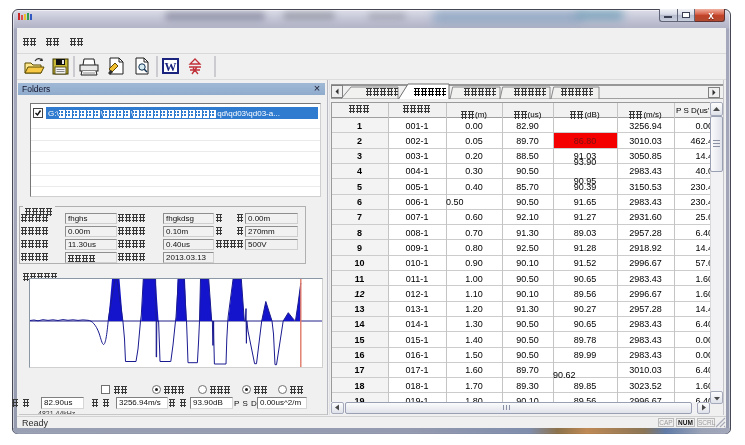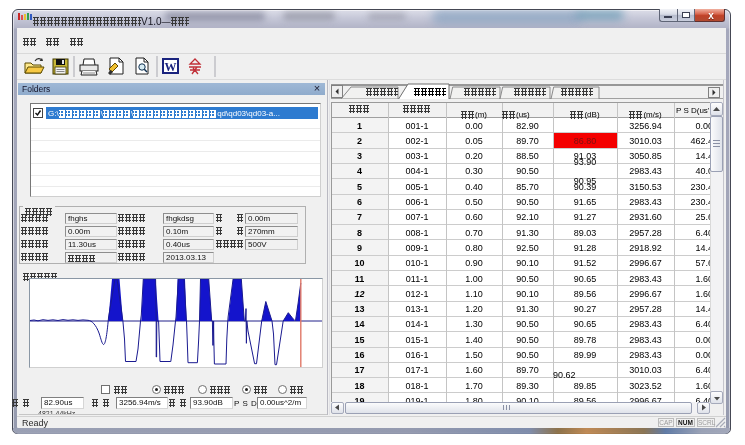--- a/index.html
+++ b/index.html
@@ -34,21 +34,20 @@
 <div class="abs" style="left:419px;top:0px;width:150px;height:14px;background:#7d9cbc;opacity:.65;filter:blur(5px);border-radius:7px;"></div>
 <div class="abs" style="left:563px;top:0px;width:48px;height:10px;background:#4a8aa8;opacity:.6;filter:blur(4px);border-radius:5px;"></div>
 </div>
 
 <div class="abs" style="left:18px;top:13px;width:2px;height:7px;background:#c82828;"></div>
 <div class="abs" style="left:21px;top:15px;width:2px;height:5px;background:#e05050;"></div>
 <div class="abs" style="left:24px;top:14px;width:2px;height:6px;background:#e8c030;"></div>
 <div class="abs" style="left:27px;top:13px;width:2px;height:7px;background:#30a050;"></div>
 <div class="abs" style="left:29.5px;top:14px;width:2px;height:6px;background:#3058c0;"></div>
 
-<div class="abs" style="left:33px;top:12px;height:10px;white-space:nowrap;"><b class="cj" style="width:108px;height:9px;"></b><span style="font-size:10px;color:#15151f;vertical-align:middle;position:relative;top:-0.5px;">V1.0</span><span style="font-size:9px;color:#15151f;vertical-align:middle;">—</span><b class="cj" style="width:18px;height:9px;"></b></div>
 
 <div class="abs" style="left:659px;top:9px;width:18px;height:13px;background:linear-gradient(180deg,#f2f3f7 0%,#d7dbe6 45%,#b6bccd 50%,#c9cedd 100%);border:1px solid #5f6576;border-right:none;border-top:none;border-radius:0 0 0 3px;"></div>
 <div class="abs" style="left:677px;top:9px;width:18px;height:13px;background:linear-gradient(180deg,#f2f3f7 0%,#d7dbe6 45%,#b6bccd 50%,#c9cedd 100%);border:1px solid #5f6576;border-top:none;"></div>
 <div class="abs" style="left:695px;top:9px;width:30px;height:13px;background:linear-gradient(180deg,#f0b0a0 0%,#d96a52 40%,#c04228 55%,#b24a30 100%);border:1px solid #5f3030;border-left:none;border-top:none;border-radius:0 0 3px 0;"></div>
 <div class="abs" style="left:664px;top:16px;width:8px;height:2px;background:#3a3f52;"></div>
 <div class="abs" style="left:682px;top:12px;width:8px;height:6px;border:1.5px solid #3a3f52;background:#fff;"></div>
 <div class="abs" style="left:706px;top:10px;width:10px;height:11px;color:#fff;font-size:10px;font-weight:bold;text-align:center;line-height:11px;text-shadow:0 1px 1px #702010;">x</div>
 
 <div class="abs" style="left:17px;top:28px;width:709px;height:400px;background:#f0f0f0;border-radius:0 0 1px 1px;"></div>
 <div class="abs" style="left:13px;top:428px;width:717px;height:6px;border-radius:0 0 5px 5px;background:linear-gradient(90deg,#9aa0b4 0%,#949aaf 55%,#7e8cab 72%,#8c7045 76%,#c08850 80%,#8a7350 88%,#5d79a5 91%,#9aa2b6 96%,#a3a8ba 100%);opacity:.95;"></div>
@@ -248,21 +247,21 @@
 <div class="abs" style="left:332px;top:392.4px;width:378px;height:1px;background:#cccccc;"></div>
 <div class="abs" style="left:388px;top:103px;width:1px;height:299px;background:#c4c4c4;"></div>
 <div class="abs" style="left:446px;top:103px;width:1px;height:299px;background:#c4c4c4;"></div>
 <div class="abs" style="left:502px;top:103px;width:1px;height:299px;background:#c4c4c4;"></div>
 <div class="abs" style="left:553px;top:103px;width:1px;height:299px;background:#c4c4c4;"></div>
 <div class="abs" style="left:617px;top:103px;width:1px;height:299px;background:#c4c4c4;"></div>
 <div class="abs" style="left:674px;top:103px;width:1px;height:299px;background:#c4c4c4;"></div>
 <b class="cj" style="position:absolute;left:349px;top:105px;width:21px;height:8px;"></b>
 <b class="cj" style="position:absolute;left:403px;top:105px;width:28px;height:8px;"></b>
 <div class="abs" style="left:446px;top:105px;width:56px;text-align:center;white-space:nowrap;"><b class="cj" style="width:14px;height:8px;"></b><span style="font-size:8px;vertical-align:middle;">(m)</span></div>
-<div class="abs" style="left:502px;top:105px;width:51px;text-align:left;white-space:nowrap;"><b class="cj" style="width:14px;height:8px;"></b><span style="font-size:8px;vertical-align:middle;">(us)</span></div>
+<div class="abs" style="left:502px;top:105px;width:51px;text-align:center;white-space:nowrap;"><b class="cj" style="width:14px;height:8px;"></b><span style="font-size:8px;vertical-align:middle;">(us)</span></div>
 <div class="abs" style="left:553px;top:105px;width:64px;text-align:center;white-space:nowrap;"><b class="cj" style="width:14px;height:8px;"></b><span style="font-size:8px;vertical-align:middle;">(dB)</span></div>
 <div class="abs" style="left:617px;top:105px;width:57px;text-align:center;white-space:nowrap;"><b class="cj" style="width:14px;height:8px;"></b><span style="font-size:8px;vertical-align:middle;">(m/s)</span></div>
 <div class="abs" style="left:676px;top:106px;width:34px;overflow:hidden;white-space:nowrap;font-size:8px;">P S D(us'</div>
 <div class="gtxt" style="left:331px;top:120.5px;width:57px;height:11.8px;text-align:center;font-weight:600;overflow:hidden;">1</div>
 <div class="gtxt" style="left:388px;top:120.5px;width:58px;height:11.8px;text-align:center;overflow:hidden;">001-1</div>
 <div class="gtxt" style="left:446px;top:120.5px;width:56px;height:11.8px;text-align:center;overflow:hidden;">0.00</div>
 <div class="gtxt" style="left:502px;top:120.5px;width:51px;height:11.8px;text-align:center;overflow:hidden;">82.90</div>
 <div class="gtxt" style="left:553px;top:120.5px;width:64px;height:11.8px;text-align:center;overflow:hidden;margin-top:36px;">93.90</div>
 <div class="gtxt" style="left:617px;top:120.5px;width:57px;height:11.8px;text-align:center;overflow:hidden;">3256.94</div>
 <div class="gtxt" style="left:674px;top:120.5px;width:39px;height:11.8px;text-align:right;overflow:hidden;clip-path:inset(0 3px 0 0);">0.00</div>
@@ -289,21 +288,21 @@
 <div class="gtxt" style="left:674px;top:166.4px;width:39px;height:11.8px;text-align:right;overflow:hidden;clip-path:inset(0 3px 0 0);">40.0</div>
 <div class="gtxt" style="left:331px;top:181.7px;width:57px;height:11.8px;text-align:center;font-weight:600;overflow:hidden;">5</div>
 <div class="gtxt" style="left:388px;top:181.7px;width:58px;height:11.8px;text-align:center;overflow:hidden;">005-1</div>
 <div class="gtxt" style="left:446px;top:181.7px;width:56px;height:11.8px;text-align:center;overflow:hidden;">0.40</div>
 <div class="gtxt" style="left:502px;top:181.7px;width:51px;height:11.8px;text-align:center;overflow:hidden;">85.70</div>
 <div class="gtxt" style="left:553px;top:181.7px;width:64px;height:11.8px;text-align:center;overflow:hidden;">90.39</div>
 <div class="gtxt" style="left:617px;top:181.7px;width:57px;height:11.8px;text-align:center;overflow:hidden;">3150.53</div>
 <div class="gtxt" style="left:674px;top:181.7px;width:39px;height:11.8px;text-align:right;overflow:hidden;clip-path:inset(0 3px 0 0);">230.4</div>
 <div class="gtxt" style="left:331px;top:197.0px;width:57px;height:11.8px;text-align:center;font-weight:600;overflow:hidden;">6</div>
 <div class="gtxt" style="left:388px;top:197.0px;width:58px;height:11.8px;text-align:center;overflow:hidden;">006-1</div>
-<div class="gtxt" style="left:446px;top:197.0px;width:56px;height:11.8px;text-align:center;overflow:hidden;">0.50</div>
+<div class="gtxt" style="left:446px;top:197.0px;width:56px;height:11.8px;text-align:left;overflow:hidden;">0.50</div>
 <div class="gtxt" style="left:502px;top:197.0px;width:51px;height:11.8px;text-align:center;overflow:hidden;">90.50</div>
 <div class="gtxt" style="left:553px;top:197.0px;width:64px;height:11.8px;text-align:center;overflow:hidden;">91.65</div>
 <div class="gtxt" style="left:617px;top:197.0px;width:57px;height:11.8px;text-align:center;overflow:hidden;">2983.43</div>
 <div class="gtxt" style="left:674px;top:197.0px;width:39px;height:11.8px;text-align:right;overflow:hidden;clip-path:inset(0 3px 0 0);">230.4</div>
 <div class="gtxt" style="left:331px;top:212.3px;width:57px;height:11.8px;text-align:center;font-weight:600;overflow:hidden;">7</div>
 <div class="gtxt" style="left:388px;top:212.3px;width:58px;height:11.8px;text-align:center;overflow:hidden;">007-1</div>
 <div class="gtxt" style="left:446px;top:212.3px;width:56px;height:11.8px;text-align:center;overflow:hidden;">0.60</div>
 <div class="gtxt" style="left:502px;top:212.3px;width:51px;height:11.8px;text-align:center;overflow:hidden;">92.10</div>
 <div class="gtxt" style="left:553px;top:212.3px;width:64px;height:11.8px;text-align:center;overflow:hidden;">91.27</div>
 <div class="gtxt" style="left:617px;top:212.3px;width:57px;height:11.8px;text-align:center;overflow:hidden;">2931.60</div>

